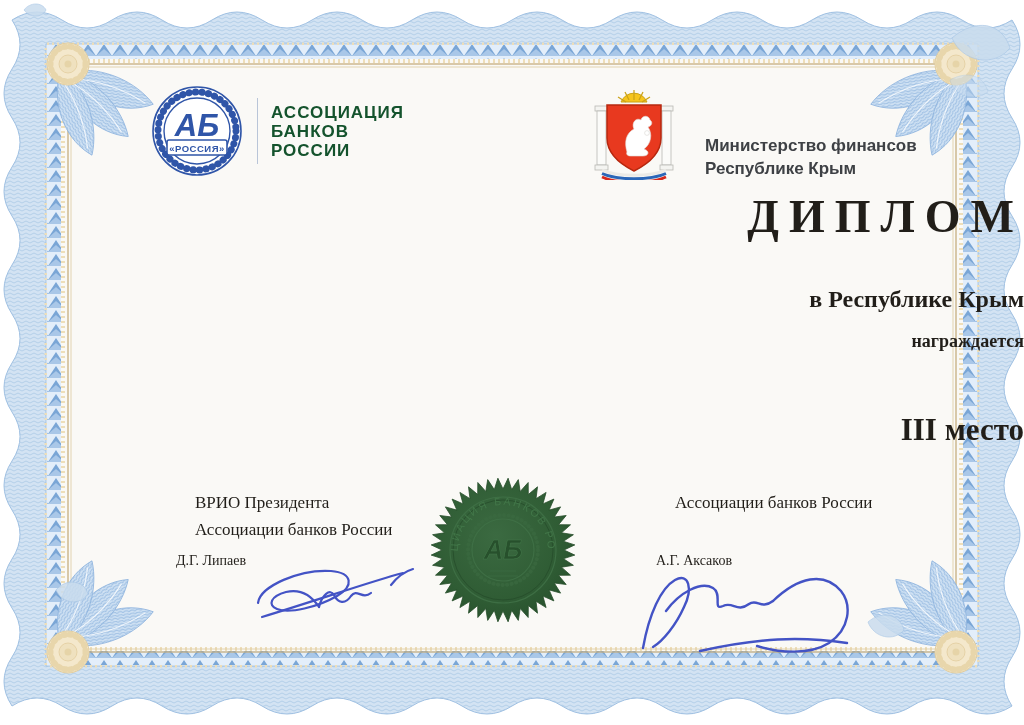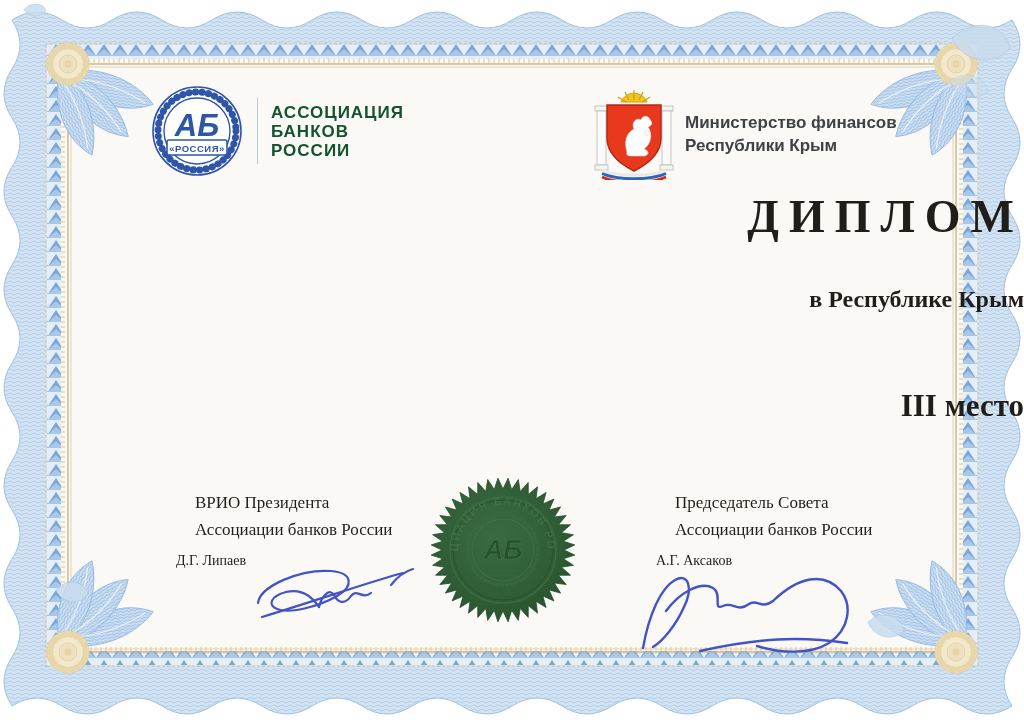--- a/index.html
+++ b/index.html
@@ -7,21 +7,21 @@
         font-family:"Liberation Serif",serif;color:#211e19;}
   .abs{position:absolute;}
   .center{position:absolute;left:0;width:1024px;text-align:right;}
   .title{font-size:46px;font-weight:700;letter-spacing:10px;}
   .sub{font-size:24px;font-weight:700;}
   .verb{font-size:18px;font-weight:700;}
   .recip{font-size:31px;font-weight:700;}
   .sigblock{position:absolute;font-size:17px;line-height:27px;margin-left:19px;}
   .signame{position:absolute;font-size:14px;}
   .logo-left{position:absolute;left:150px;top:84px;display:flex;align-items:center;gap:13px;}
-  .logo-right{position:absolute;left:594px;top:88px;display:flex;align-items:center;gap:11px;}
+  .logo-right{position:absolute;left:594px;top:88px;display:flex;align-items:flex-end;gap:31px;}
   .abr-text{font-family:"Liberation Sans",sans-serif;font-size:17px;font-weight:700;
             color:#14532d;line-height:19px;letter-spacing:1px;}
   .divider{width:1px;height:66px;background:#b9c5d8;}
   .mf-text{font-family:"Liberation Sans",sans-serif;font-size:17px;font-weight:600;
            color:#3e4145;line-height:23px;}
   svg text{font-family:"Liberation Sans",sans-serif;}
 </style>
 </head>
 <body>
 
@@ -125,36 +125,36 @@
       <path d="M13,17 H67 V50 C67,66 54,76 40,83 C26,76 13,66 13,50 Z" fill="#e8391f" stroke="#b7280f" stroke-width="1.5"></path>
       <path d="M33,64 C30,54 32,45 40,41 C37,35 42,29 47,32 C48,27 55,27 56,32 C59,34 58,38 54,39
                C59,46 57,56 50,61 C56,63 55,68 49,68 L37,68 C33,68 32,66 33,64 Z" fill="#ffffff" stroke="#e0dedb" stroke-width="0.6"></path>
       <circle cx="53" cy="45" r="2.4" fill="#ffffff" stroke="#d8d6d2" stroke-width="0.6"></circle>
       <path d="M8,82 C24,89 56,89 72,82" fill="none" stroke="#eceae6" stroke-width="3"></path>
       <path d="M8,85.5 C24,92.5 56,92.5 72,85.5" fill="none" stroke="#2b66b8" stroke-width="3"></path>
       <path d="M8,89 C24,96 56,96 72,89" fill="none" stroke="#d5281c" stroke-width="3"></path>
     </svg>
     <div class="mf-text">
       <div>Министерство финансов</div>
-      <div>Республики Крым</div>
+      <div>Республике Крым</div>
     </div>
   </div>
 
   <div class="center title" style="top:190px">ДИПЛОМ</div>
   <div class="center sub" style="top:286px">в Республике Крым</div>
-  <div class="center recip" style="top:388px">III место</div>
+  <div class="center verb" style="top:331px">награждается</div>
+  <div class="center recip" style="top:412px">III место</div>
 
   <div class="sigblock" style="left:176px;top:489px">
     <div>ВРИО Президента</div>
     <div>Ассоциации банков России</div>
   </div>
   <div class="signame" style="left:176px;top:553px">Д.Г. Липаев</div>
 
   <div class="sigblock" style="left:656px;top:489px">
-    <div>Председатель Совета</div>
     <div>Ассоциации банков России</div>
   </div>
   <div class="signame" style="left:656px;top:553px">А.Г. Аксаков</div>
 
   <svg class="abs" style="left:428px;top:475px" width="150" height="150" viewBox="0 0 150 150">
     <polygon id="seal-star" points="75.0,14.0 80.1,3.2 83.7,14.6 90.3,4.6 92.2,16.5 100.2,7.5 100.3,19.5 109.5,11.8 108.0,23.7 118.1,17.4 114.9,28.9 125.9,24.1 121.1,35.1 132.6,31.9 126.3,42.0 138.2,40.5 130.5,49.7 142.5,49.8 133.5,57.8 145.4,59.7 135.4,66.3 146.8,69.9 136.0,75.0 146.8,80.1 135.4,83.7 145.4,90.3 133.5,92.2 142.5,100.2 130.5,100.3 138.2,109.5 126.3,108.0 132.6,118.1 121.1,114.9 125.9,125.9 114.9,121.1 118.1,132.6 108.0,126.3 109.5,138.2 100.3,130.5 100.2,142.5 92.2,133.5 90.3,145.4 83.7,135.4 80.1,146.8 75.0,136.0 69.9,146.8 66.3,135.4 59.7,145.4 57.8,133.5 49.8,142.5 49.7,130.5 40.5,138.2 42.0,126.3 31.9,132.6 35.1,121.1 24.1,125.9 28.9,114.9 17.4,118.1 23.7,108.0 11.8,109.5 19.5,100.3 7.5,100.2 16.5,92.2 4.6,90.3 14.6,83.7 3.2,80.1 14.0,75.0 3.2,69.9 14.6,66.3 4.6,59.7 16.5,57.8 7.5,49.8 19.5,49.7 11.8,40.5 23.7,42.0 17.4,31.9 28.9,35.1 24.1,24.1 35.1,28.9 31.9,17.4 42.0,23.7 40.5,11.8 49.7,19.5 49.8,7.5 57.8,16.5 59.7,4.6 66.3,14.6 69.9,3.2" fill="url(#sealgrad)" stroke="#264d2a" stroke-width="0.8"></polygon>
     <circle cx="75" cy="75" r="53" fill="none" stroke="#3f7046" stroke-width="1.2" opacity="0.9"></circle>
     <circle cx="75" cy="75" r="50" fill="none" stroke="#264c2b" stroke-width="1" opacity="0.8"></circle>
     <circle cx="75" cy="75" r="31" fill="none" stroke="#3f7046" stroke-width="1.2" opacity="0.9"></circle>
     <circle cx="75" cy="75" r="35" fill="none" stroke="#3a6a40" stroke-width="4" stroke-dasharray="0.2 4.4" stroke-linecap="round" opacity="0.7"></circle>

